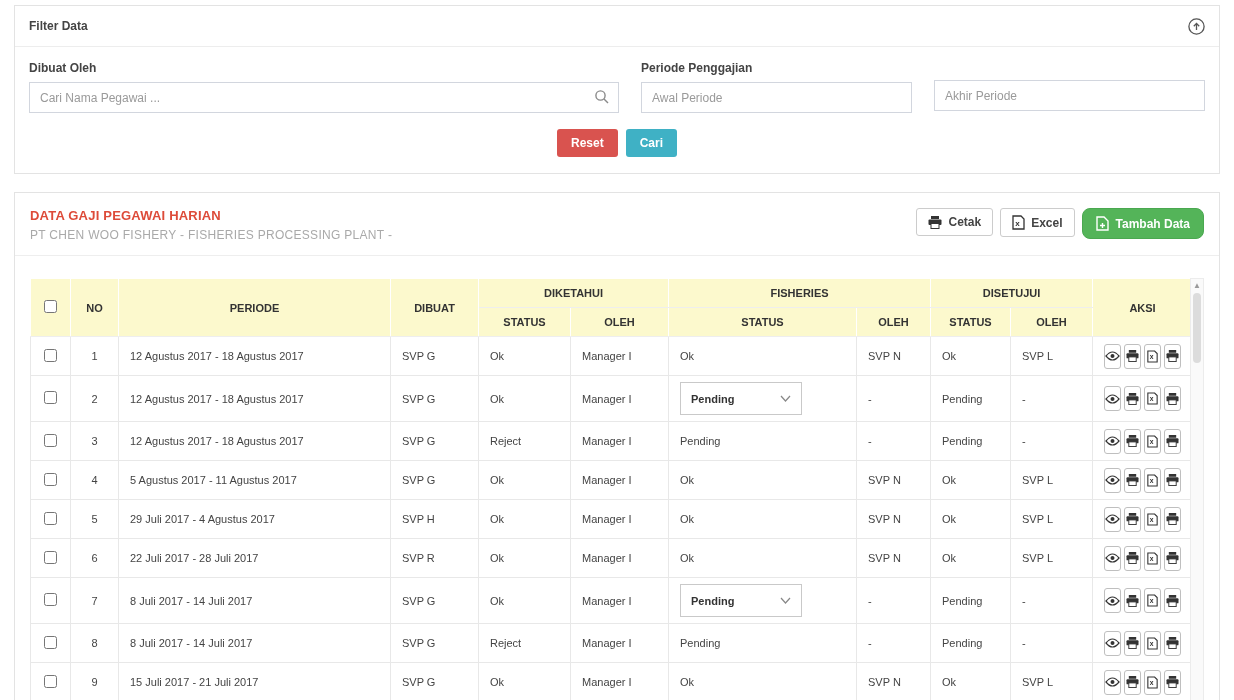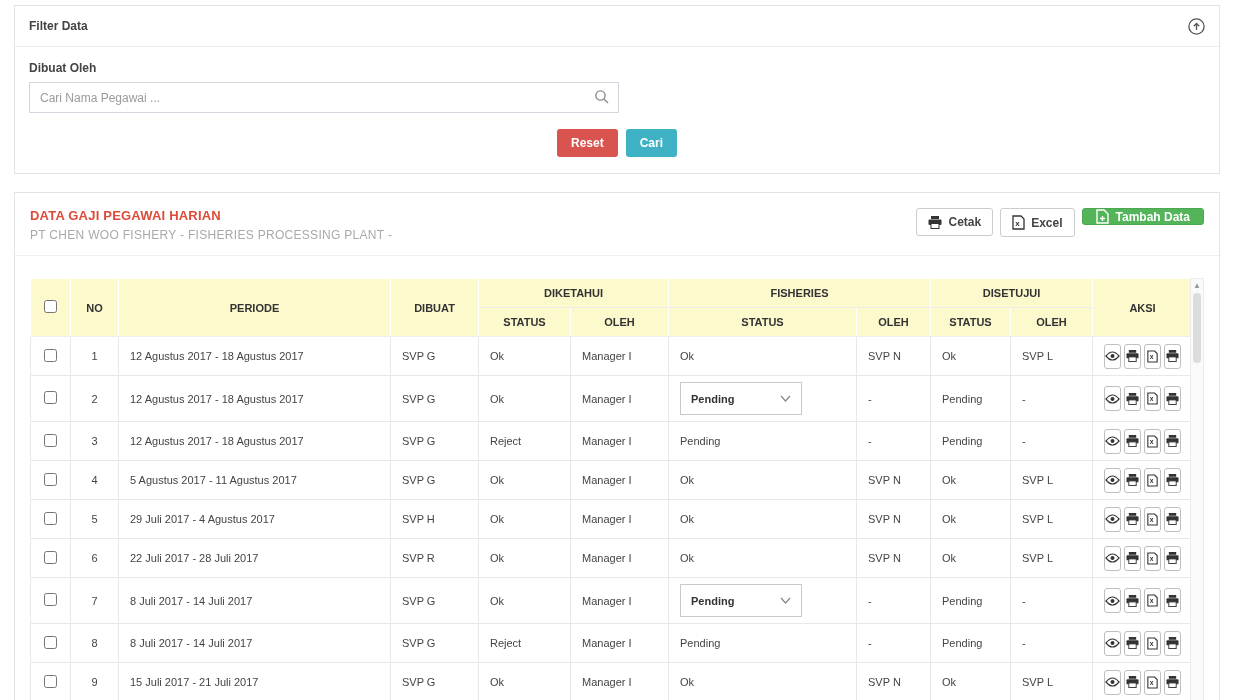--- a/index.html
+++ b/index.html
@@ -34,21 +34,21 @@
 
   .panel.table-panel { margin-top:18px; padding:15px 15px 0; border-bottom:none; height:520px; }
   .table-head-bar { display:flex; justify-content:space-between; align-items:flex-start; }
   .tp-title { font-size:13px; font-weight:bold; color:#dd4b39; letter-spacing:.2px; }
   .tp-subtitle { font-size:12px; color:#a9a9a9; margin-top:5px; letter-spacing:.3px; }
   .tp-buttons { display:flex; gap:7px; align-items:flex-start; }
   .btn-outline { display:flex; align-items:center; gap:6px; background:#fff; border:1px solid #ccc;
     border-radius:3px; padding:6px 11px; font-size:12px; font-weight:bold; color:#444;
     font-family:"Liberation Sans", sans-serif; cursor:pointer; }
   .btn-green { display:flex; align-items:center; gap:7px; background:#54b459; border:1px solid #4aa850;
-    border-radius:3px; padding:0 13px; font-size:12px; font-weight:bold; color:#fff;
+    border-radius:8px; padding:7px 13px; font-size:12px; font-weight:bold; color:#fff;
     font-family:"Liberation Sans", sans-serif; cursor:pointer; }
   .divider { border-top:1px solid #eee; margin:13px -15px 0; }
 
   .table-zone { position:relative; margin-top:22px; padding-right:16px; }
   .scroll-track { position:absolute; top:0; right:0; width:14px; height:438px;
     background:#fafafa; border:1px solid #ececec; display:flex; flex-direction:column;
     justify-content:space-between; align-items:center; }
   .scroll-arrow { font-size:8px; color:#9a9a9a; line-height:10px; padding:2px 0; cursor:pointer; }
   .scroll-thumb { position:absolute; top:14px; left:2px; width:8px; height:70px; background:#dcdcdc; border-radius:4px; }
 
@@ -94,20 +94,30 @@
       <div class="filter-col-left">
         <label class="field-label">Dibuat Oleh</label>
         <div class="input-wrap">
           <input class="text-input" type="text" placeholder="Cari Nama Pegawai ..." style="">
           <span class="search-icon-wrap">
             <svg width="16" height="16" viewBox="0 0 16 16">
               <circle cx="6.5" cy="6.5" r="4.6" fill="none" stroke="#8a8a8a" stroke-width="1.4"></circle>
               <line x1="10" y1="10" x2="14" y2="14" stroke="#8a8a8a" stroke-width="1.4"></line>
             </svg>
           </span>
+        </div>
+      </div>
+      <div class="filter-col-right">
+        <div class="half">
+          <label class="field-label">Periode Penggajian</label>
+          <input class="text-input" type="text" placeholder="Awal Periode" style="">
+        </div>
+        <div class="half">
+          <div class="right-col-label-row"></div>
+          <input class="text-input" type="text" placeholder="Akhir Periode" style="">
         </div>
       </div>
     </div>
     <div class="btn-row">
       <button class="btn btn-reset">Reset</button>
       <button class="btn btn-cari">Cari</button>
     </div>
   </div>
 </div>
 

